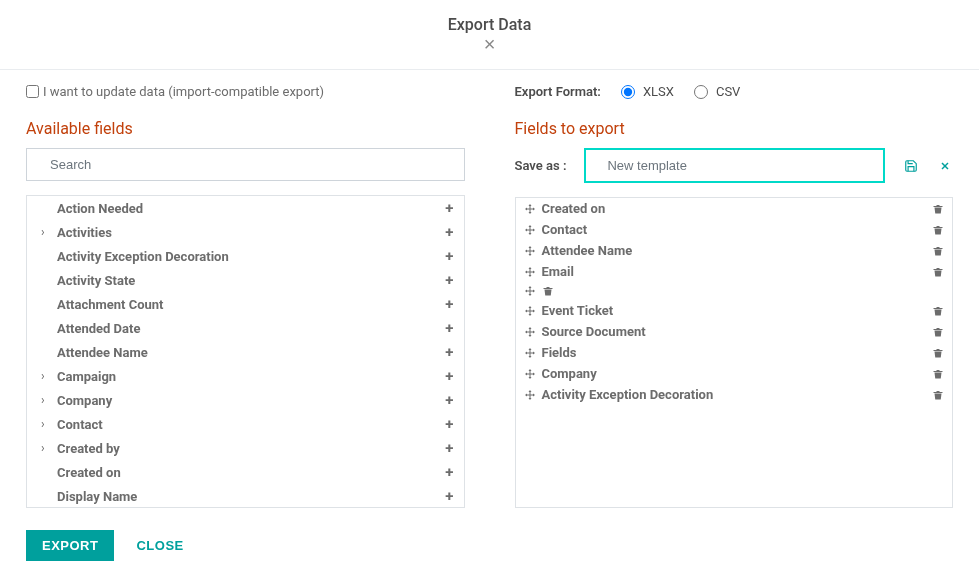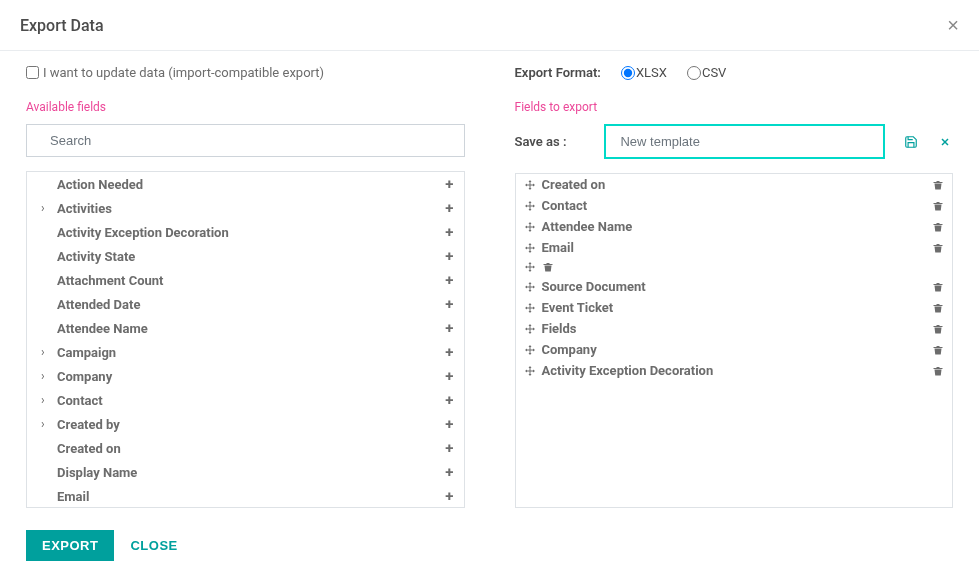--- a/index.html
+++ b/index.html
@@ -21,20 +21,21 @@
       height: 100%;
       display: flex;
       flex-direction: column;
     }
     .modal-header {
       padding: 15px 20px;
       display: flex;
       justify-content: space-between;
       align-items: center;
       border-bottom: 1px solid #e9ecef;
+      flex-direction: column;
     }
     .modal-title {
       font-size: 16px;
       font-weight: 500;
       color: #4c4c4c;
     }
     .close-btn {
       font-size: 20px;
       color: #888;
       cursor: pointer;
@@ -77,29 +78,29 @@
       gap: 20px;
       font-size: 13px;
     }
     .format-label {
       font-weight: 600;
       color: #4c4c4c;
     }
     .radio-option {
       display: flex;
       align-items: flex-end;
-      gap: 1px;
+      gap: 8px;
     }
     .radio-option input[type="radio"] {
       width: 14px;
       height: 14px;
     }
     .section-title {
-      font-size: 12px;
-      color: #ec4899;
+      font-size: 16px;
+      color: #c2410c;
       margin-bottom: 10px;
       font-weight: 400;
     }
     .columns {
       display: flex;
       gap: 50px;
       flex: 1;
       overflow: hidden;
     }
     .search-input {
@@ -120,26 +121,25 @@
       gap: 18px;
       margin-bottom: 14px;
     }
     .saveas-label {
       font-weight: 600;
       font-size: 13px;
       white-space: nowrap;
     }
     .template-input {
       flex: 1;
-      padding: 8px 14px;
+      padding: 8px 21px;
       border: 2px solid #00d9c8;
       font-size: 13px;
       color: #6c757d;
       outline: none;
-      margin-left: 20px;
     }
     .template-input::placeholder {
       color: #6c757d;
     }
     .save-icon, .delete-icon {
       color: #00a09d;
       cursor: pointer;
       display: inline-flex;
       align-items: center;
       justify-content: center;
@@ -212,21 +212,21 @@
       display: inline-flex;
     }
     .trash-icon {
       color: #6c6c6c;
       cursor: pointer;
       display: inline-flex;
     }
     .modal-footer {
       padding: 12px 26px 18px 26px;
       display: flex;
-      gap: 8px;
+      gap: 14px;
       align-items: center;
     }
     .btn-export {
       background: #00a09d;
       color: #fff;
       border: none;
       padding: 8px 16px;
       font-size: 13px;
       font-weight: 600;
       cursor: pointer;
@@ -449,34 +449,34 @@
                   <path d="M3 6h18v2H3V6zm2 3h14l-1.5 12h-11L5 9zm4-5h6v2H9V4z"></path>
                 </svg>
               </span>
             </div>
             <div class="export-item">
               <span class="drag-icon">
                 <svg width="12" height="12" viewBox="0 0 24 24" fill="#6c6c6c">
                   <path d="M12 2 L15 6 L13 6 L13 11 L18 11 L18 9 L22 12 L18 15 L18 13 L13 13 L13 18 L15 18 L12 22 L9 18 L11 18 L11 13 L6 13 L6 15 L2 12 L6 9 L6 11 L11 11 L11 6 L9 6 Z"></path>
                 </svg>
               </span>
+              <span class="item-label">Event Ticket</span>
+              <span class="trash-icon">
+                <svg width="12" height="12" viewBox="0 0 24 24" fill="#6c6c6c">
+                  <path d="M3 6h18v2H3V6zm2 3h14l-1.5 12h-11L5 9zm4-5h6v2H9V4z"></path>
+                </svg>
+              </span>
+            </div>
+            <div class="export-item">
+              <span class="drag-icon">
+                <svg width="12" height="12" viewBox="0 0 24 24" fill="#6c6c6c">
+                  <path d="M12 2 L15 6 L13 6 L13 11 L18 11 L18 9 L22 12 L18 15 L18 13 L13 13 L13 18 L15 18 L12 22 L9 18 L11 18 L11 13 L6 13 L6 15 L2 12 L6 9 L6 11 L11 11 L11 6 L9 6 Z"></path>
+                </svg>
+              </span>
               <span class="item-label">Source Document</span>
-              <span class="trash-icon">
-                <svg width="12" height="12" viewBox="0 0 24 24" fill="#6c6c6c">
-                  <path d="M3 6h18v2H3V6zm2 3h14l-1.5 12h-11L5 9zm4-5h6v2H9V4z"></path>
-                </svg>
-              </span>
-            </div>
-            <div class="export-item">
-              <span class="drag-icon">
-                <svg width="12" height="12" viewBox="0 0 24 24" fill="#6c6c6c">
-                  <path d="M12 2 L15 6 L13 6 L13 11 L18 11 L18 9 L22 12 L18 15 L18 13 L13 13 L13 18 L15 18 L12 22 L9 18 L11 18 L11 13 L6 13 L6 15 L2 12 L6 9 L6 11 L11 11 L11 6 L9 6 Z"></path>
-                </svg>
-              </span>
-              <span class="item-label">Event Ticket</span>
               <span class="trash-icon">
                 <svg width="12" height="12" viewBox="0 0 24 24" fill="#6c6c6c">
                   <path d="M3 6h18v2H3V6zm2 3h14l-1.5 12h-11L5 9zm4-5h6v2H9V4z"></path>
                 </svg>
               </span>
             </div>
             <div class="export-item">
               <span class="drag-icon">
                 <svg width="12" height="12" viewBox="0 0 24 24" fill="#6c6c6c">
                   <path d="M12 2 L15 6 L13 6 L13 11 L18 11 L18 9 L22 12 L18 15 L18 13 L13 13 L13 18 L15 18 L12 22 L9 18 L11 18 L11 13 L6 13 L6 15 L2 12 L6 9 L6 11 L11 11 L11 6 L9 6 Z"></path>

